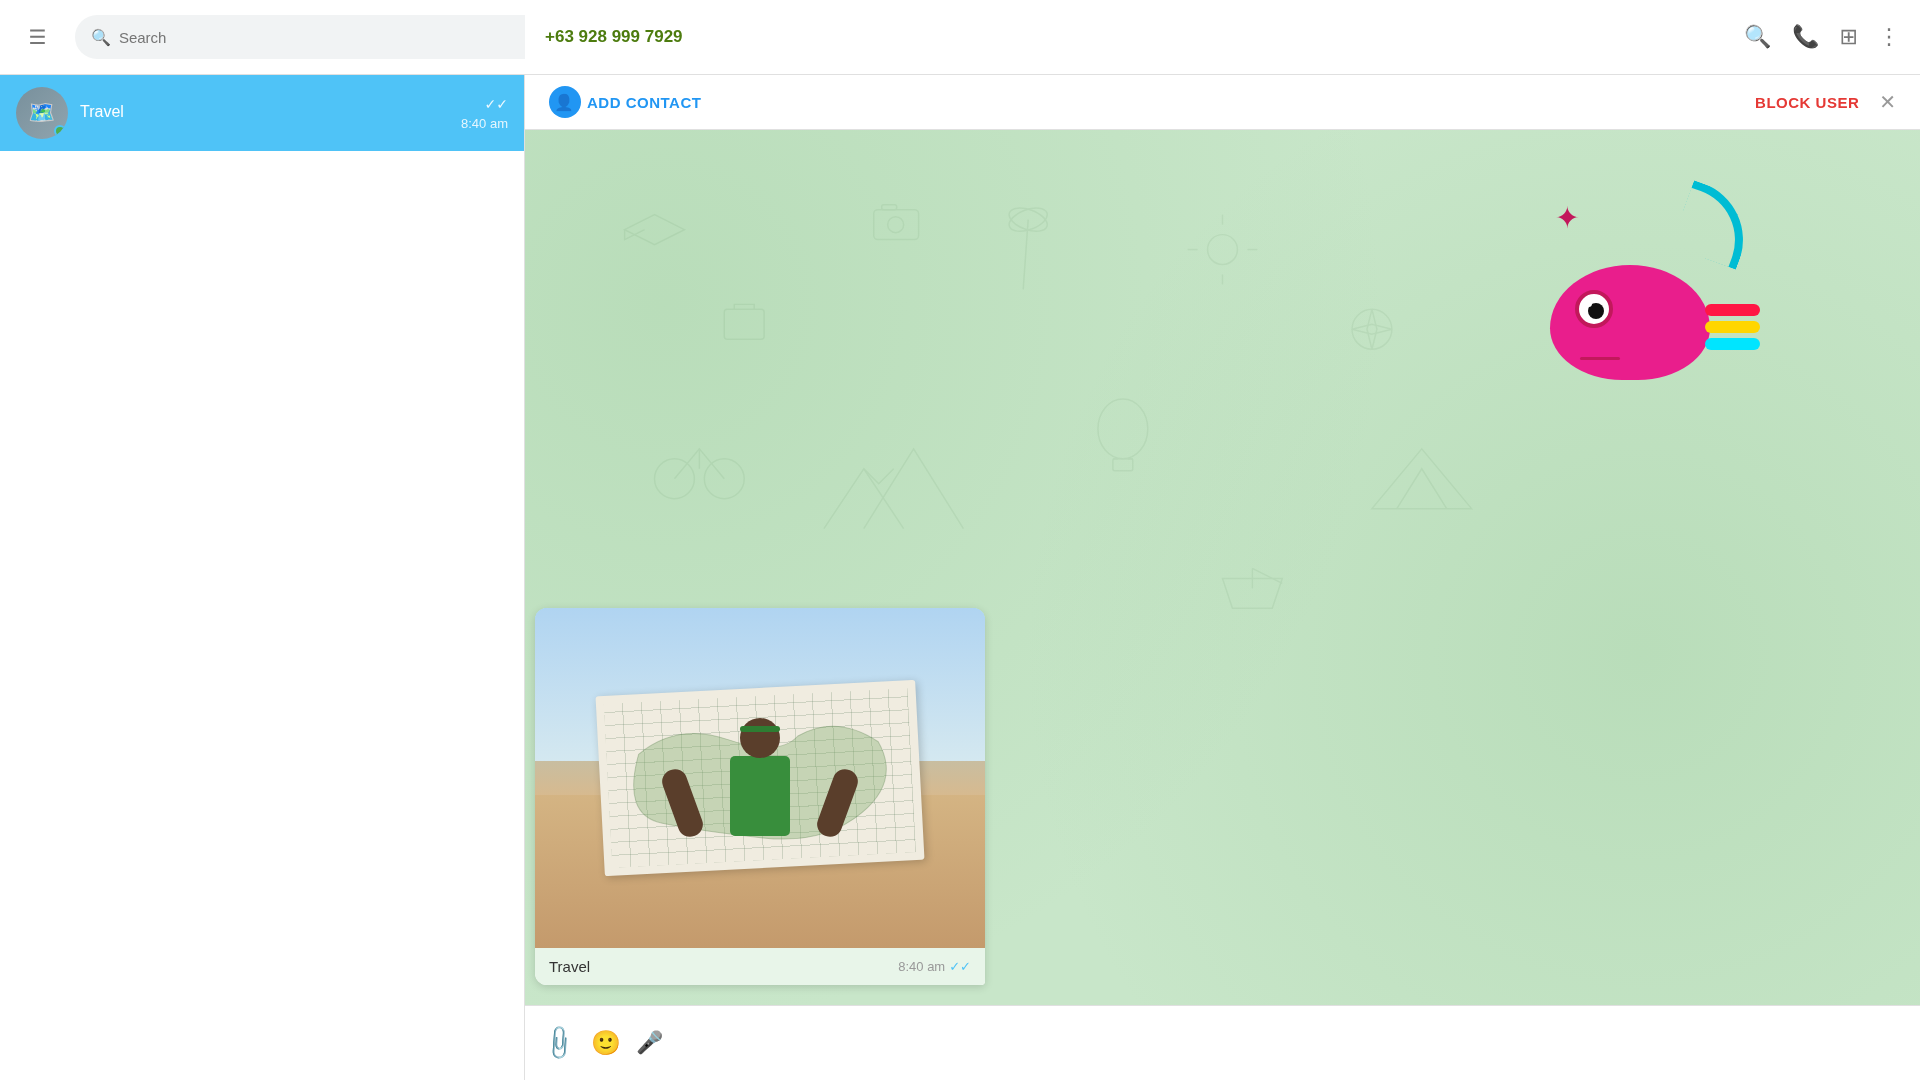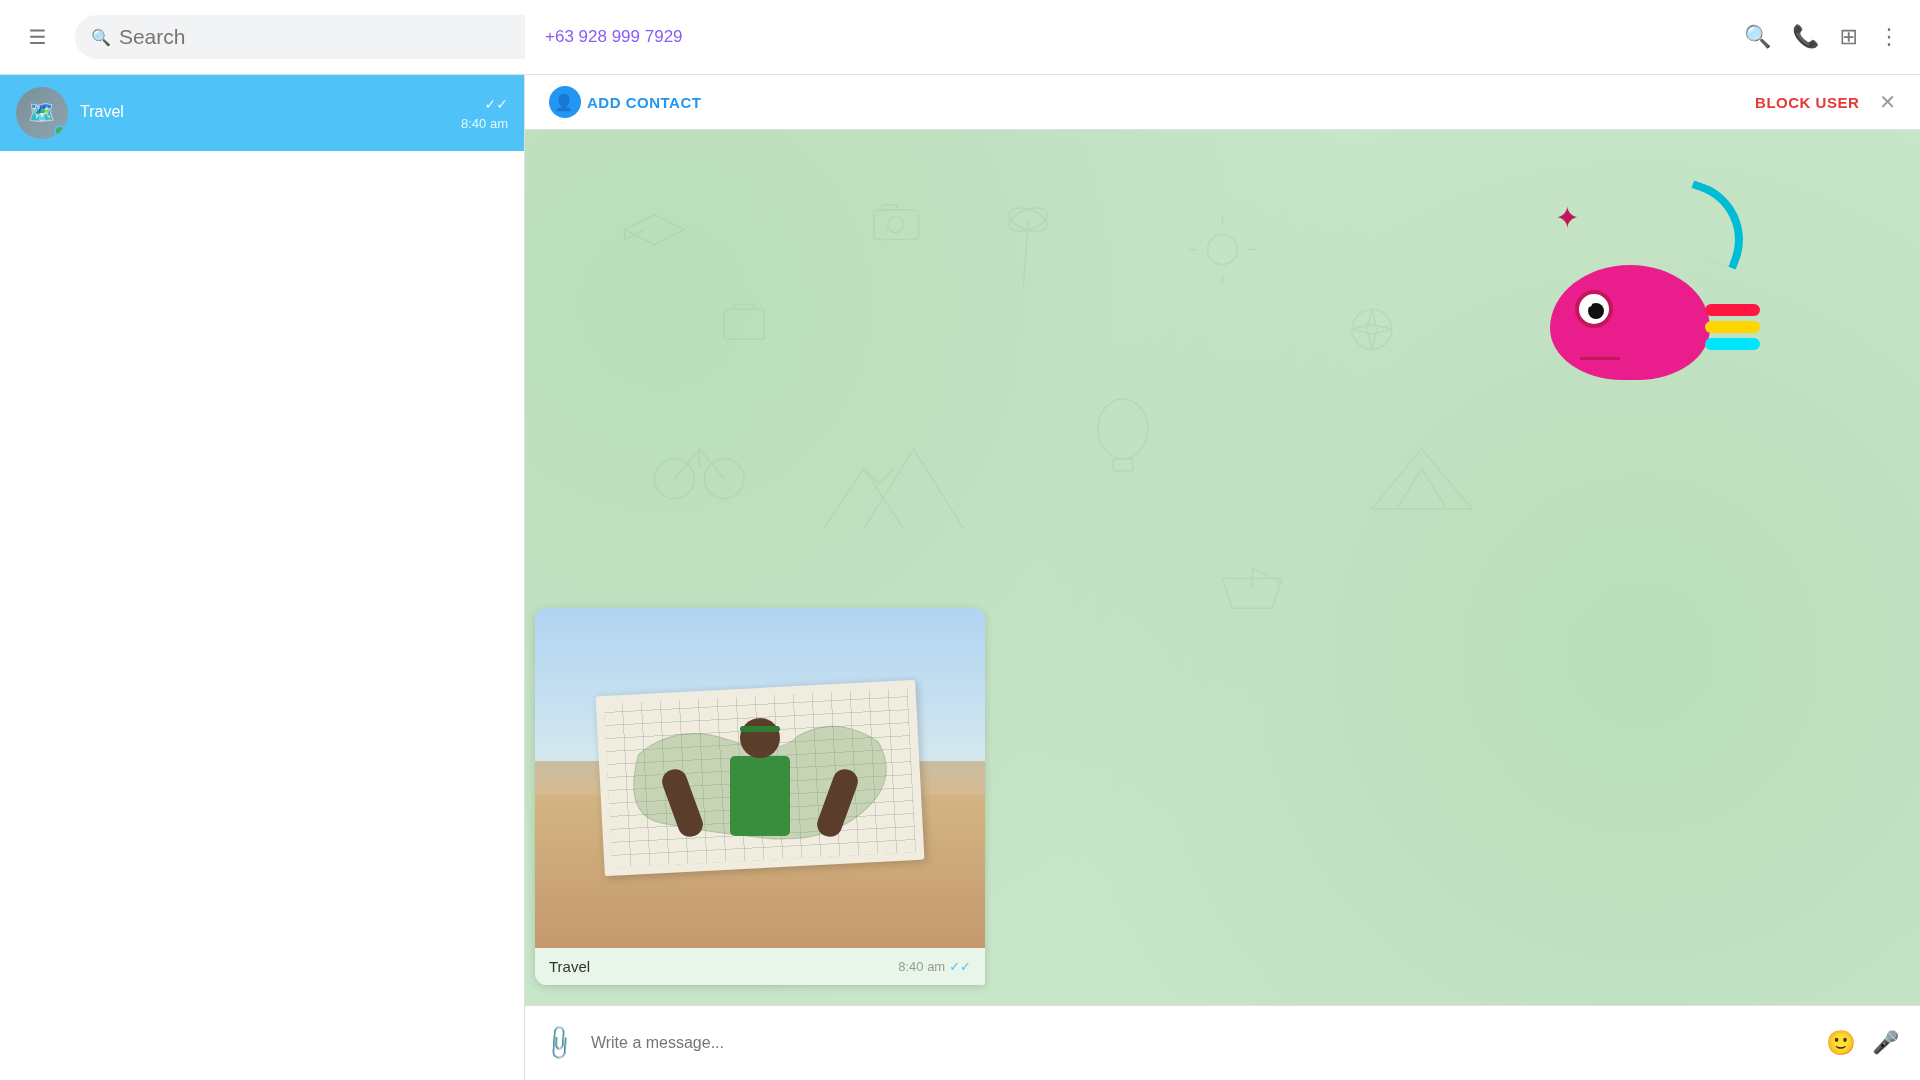--- a/index.html
+++ b/index.html
@@ -18,21 +18,21 @@
       cursor: pointer; flex-shrink: 0;
     }
     .menu-btn span { font-size: 20px; color: #777; }
     .search-bar {
       flex: 1; max-width: 520px; height: 44px;
       background: #f1f3f4; border-radius: 22px;
       display: flex; align-items: center; padding: 0 16px; gap: 8px;
     }
     .search-bar input {
       border: none; background: transparent; outline: none;
-      font-size: 21px; color: #555; width: 100%;
+      font-size: 15px; color: #555; width: 100%;
     }
     .telegram-logo {
       width: 44px; height: 44px; background: #2CA5E0; border-radius: 50%;
       display: flex; align-items: center; justify-content: center;
       margin-left: 8px; flex-shrink: 0;
     }
     .telegram-logo svg { width: 24px; height: 24px; fill: white; }
 
     
     .sidebar {
@@ -68,21 +68,21 @@
     .chat-check { color: rgba(255,255,255,0.9); font-size: 14px; }
 
     
     .chat-header {
       position: absolute; top: 0; left: 525px; right: 0; height: 75px;
       background: #fff; border-bottom: 1px solid #e0e0e0;
       display: flex; align-items: center; padding: 0 20px; gap: 16px;
       z-index: 100;
     }
     .contact-info { flex: 1; }
-    .contact-phone { font-size: 17px; font-weight: 400; color: #8b5cf6; }
+    .contact-phone { font-size: 17px; font-weight: 700; color: #4d7c0f; }
     .contact-status { font-size: 13px; color: #4fc3f7; margin-top: 2px; }
     .header-actions { display: flex; align-items: center; gap: 20px; }
     .header-icon { font-size: 22px; color: #777; cursor: pointer; }
 
     
     .action-bar {
       position: absolute; top: 75px; left: 525px; right: 0; height: 55px;
       background: #fff;
       display: flex; align-items: center; justify-content: space-between; padding: 0 24px;
       border-bottom: 1px solid #e0e0e0;
@@ -351,16 +351,15 @@
         <span>8:40 am</span>
         <span class="double-check">✓✓</span>
       </div>
     </div>
   </div>
 
 </div>
 
 <div class="compose-bar">
   <span class="compose-attach">📎</span>
-  <input class="compose-input" type="text" placeholder="Write a message..." style="">
   <span class="compose-emoji">🙂</span>
   <span class="compose-mic">🎤</span>
 </div>
 
 </body></html>

